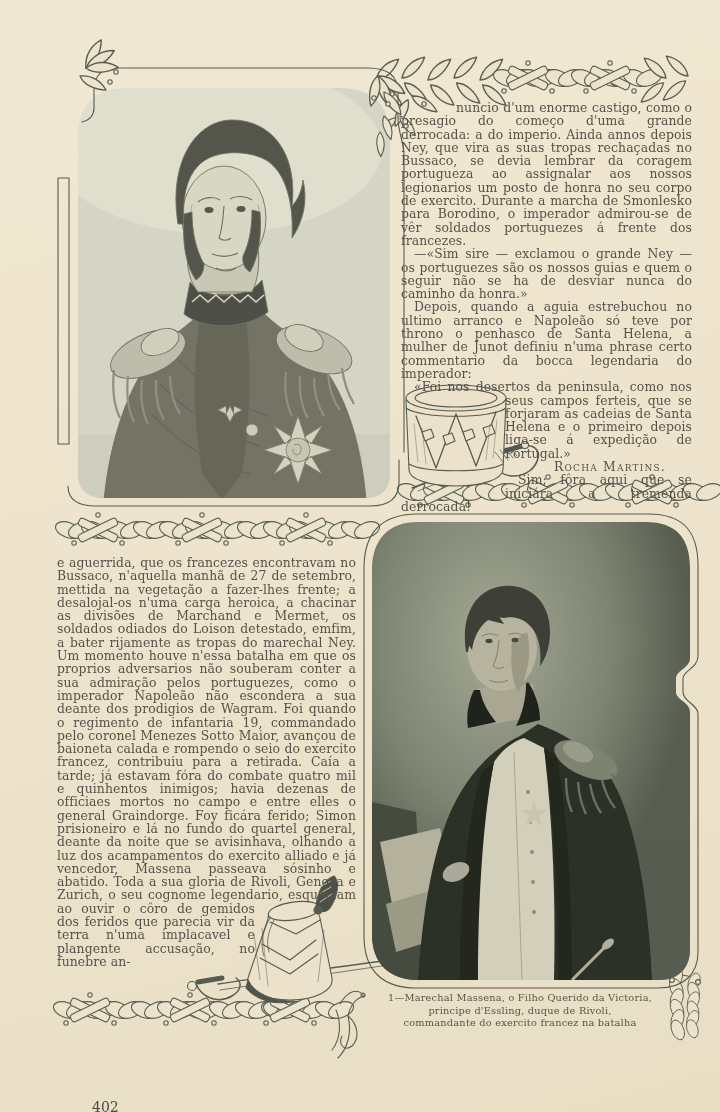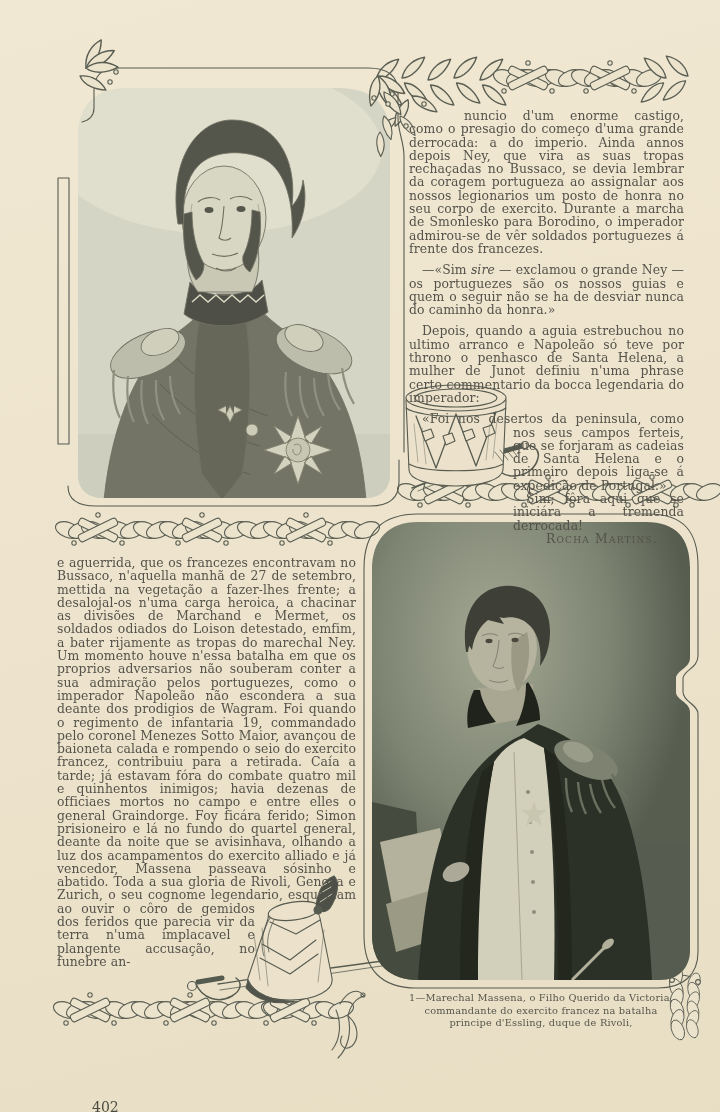--- a/index.html
+++ b/index.html
@@ -4,25 +4,25 @@
 <style>
   html,body{margin:0;padding:0}
   body{width:720px;height:1112px;position:relative;overflow:hidden;
        background:linear-gradient(165deg,#f1e8d3 0%,#ede3cc 55%,#e8dec4 100%);
        font-family:"DejaVu Serif","Liberation Serif",serif;color:#54524a}
   .abs{position:absolute}
   svg{overflow:visible;display:block}
   .art{stroke:#575b50;fill:none;stroke-width:1.1;stroke-linecap:round;stroke-linejoin:round}
   .art2{stroke:#5a5e53;fill:#ece3cc;stroke-width:1.1;stroke-linecap:round;stroke-linejoin:round}
   .col{text-align:justify;font-size:12.4px;line-height:13.3px;letter-spacing:.1px;z-index:4}
-  .p{margin:8px}
+  .p{margin:0}
   .p-first{text-indent:55px}
   .indent{text-indent:13px}
   .block{display:block}
-  .it{font-style:italic}
+  .it{}
   .signature{text-align:right;padding-right:26px;font-variant:small-caps;letter-spacing:1.2px;text-indent:0}
   .drum-spacer{float:left;width:104px;height:112px;
       shape-outside:polygon(0 14px,104px 14px,104px 112px,0 112px)}
   .shako-spacer{float:right;width:96px;height:58px;margin-left:5px}
   .caption{z-index:5;text-align:center;font-size:9.8px;line-height:12.6px;color:#57554c;letter-spacing:.2px}
   .page-number{font-size:14px;color:#4c4b43;z-index:5}
   .z1{z-index:1}.z2{z-index:2}.z3{z-index:3}
 </style>
 </head>
 <body>
@@ -374,30 +374,30 @@
     <path d="M101,78 l8,10 M106,76 l8,10 M111,74 l8,10 M116,73 l7,9" stroke-width="0.8"></path>
   </g>
 </svg>
 
 <div class="abs col" style="left:401px;top:101px;width:291px">
   <div class="p p-first">nuncio d'um enorme castigo, como o presagio do começo d'uma grande derrocada: a do imperio. Ainda annos depois Ney, que vira as suas tropas rechaçadas no Bussaco, se devia lembrar da coragem portugueza ao assignalar aos nossos legionarios um posto de honra no seu corpo de exercito. Durante a marcha de Smonlesko para Borodino, o imperador admirou-se de vêr soldados portuguezes á frente dos francezes.</div>
   <div class="p indent"><span>—«Sim </span><span class="it">sire</span><span> — exclamou o grande Ney — os portuguezes são os nossos guias e quem o seguir não se ha de desviar nunca do caminho da honra.»</span></div>
   <div class="p indent">Depois, quando a aguia estrebuchou no ultimo arranco e Napoleão só teve por throno o penhasco de Santa Helena, a mulher de Junot definiu n'uma phrase certo commentario da bocca legendaria do imperador:</div>
   <div class="p indent">
     <span class="drum-spacer"></span><span>«Foi nos desertos da peninsula, como nos seus campos ferteis, que se forjaram as cadeias de Santa Helena e o primeiro depois liga-se á expedição de Portugal.»</span>
+    <span class="block signature">Rocha Martins.</span>
     <span class="block indent">Sim; fôra aqui que se iniciára a tremenda derrocada!</span>
-    <span class="block signature">Rocha Martins.</span>
   </div>
 </div>
 
 <div class="abs col" style="left:57px;top:556px;width:299px">
   <span>e aguerrida, que os francezes encontravam no Bussaco, n'aquella manhã de 27 de setembro, mettida na vegetação a fazer-lhes frente; a desalojal-os n'uma carga heroica, a chacinar as divisões de Marchand e Mermet, os soldados odiados do Loison detestado, emfim, a bater rijamente as tropas do marechal Ney. Um momento houve n'essa batalha em que os proprios adversarios não souberam conter a sua admiração pelos portuguezes, como o imperador Napoleão não escondera a sua deante dos prodigios de Wagram. Foi quando o regimento de infantaria 19, commandado pelo coronel Menezes Sotto Maior, avançou de baioneta calada e rompendo o seio do exercito francez, contribuiu para a retirada. Caía a tarde; já estavam fóra do combate quatro mil e quinhentos inimigos; havia dezenas de officiaes mortos no campo e entre elles o general Graindorge. Foy ficára ferido; Simon prisioneiro e lá no fundo do quartel general, deante da noite que se avisinhava, olhando a luz dos acampamentos do exercito alliado e já vencedor, Massena passeava sósinho e abatido. Toda a sua gloria de Rivoli, Genova e Zurich, o seu cognome legendario, esqueciam ao ouvir o</span>
   <span class="shako-spacer"></span>
   <span>côro de gemidos dos feridos que parecia vir da terra n'uma implacavel e plangente accusação, no funebre an-</span>
 </div>
 
-<div class="abs caption" style="left:387px;top:992px;width:308px">
+<div class="abs caption" style="left:366px;top:992px;width:308px">
   <div>1—Marechal Massena, o Filho Querido da Victoria,</div>
+  <div>principe d'Essling, duque de Rivoli,</div>
   <div>commandante do exercito francez na batalha</div>
-  <div>principe d'Essling, duque de Rivoli,</div>
 </div>
 
 <div class="abs page-number" style="left:92px;top:1099px">402</div>
 
 </body></html>

